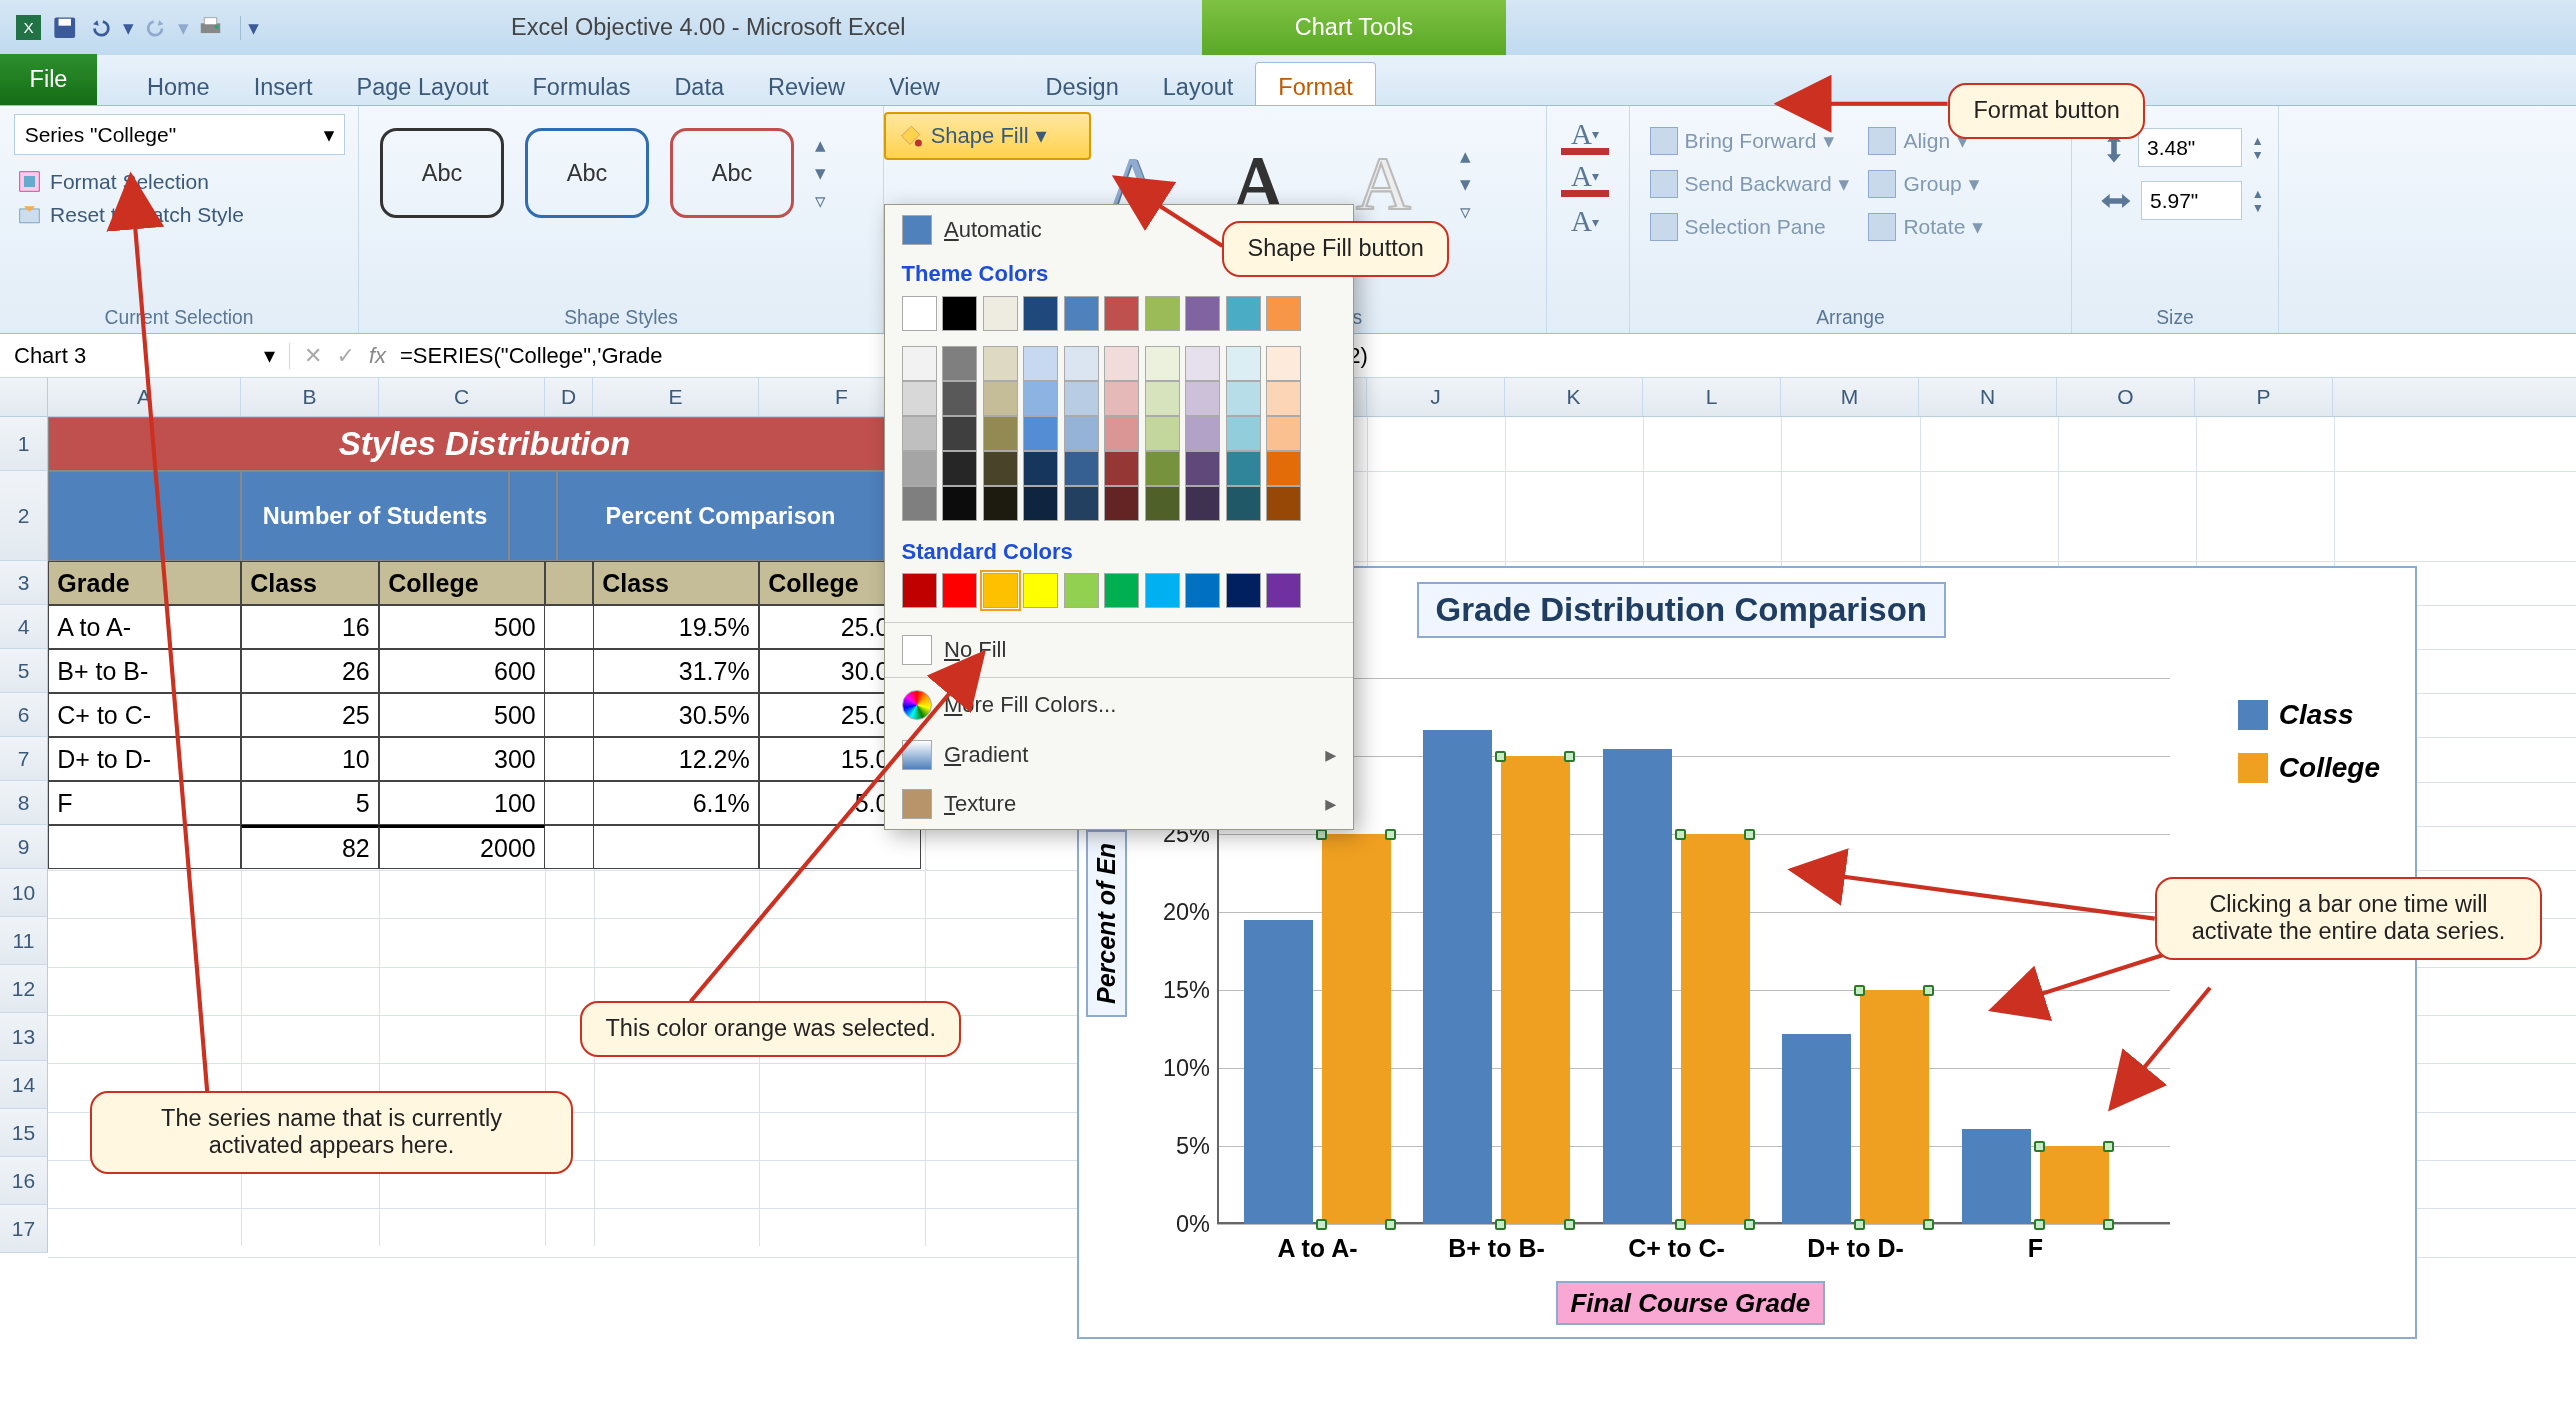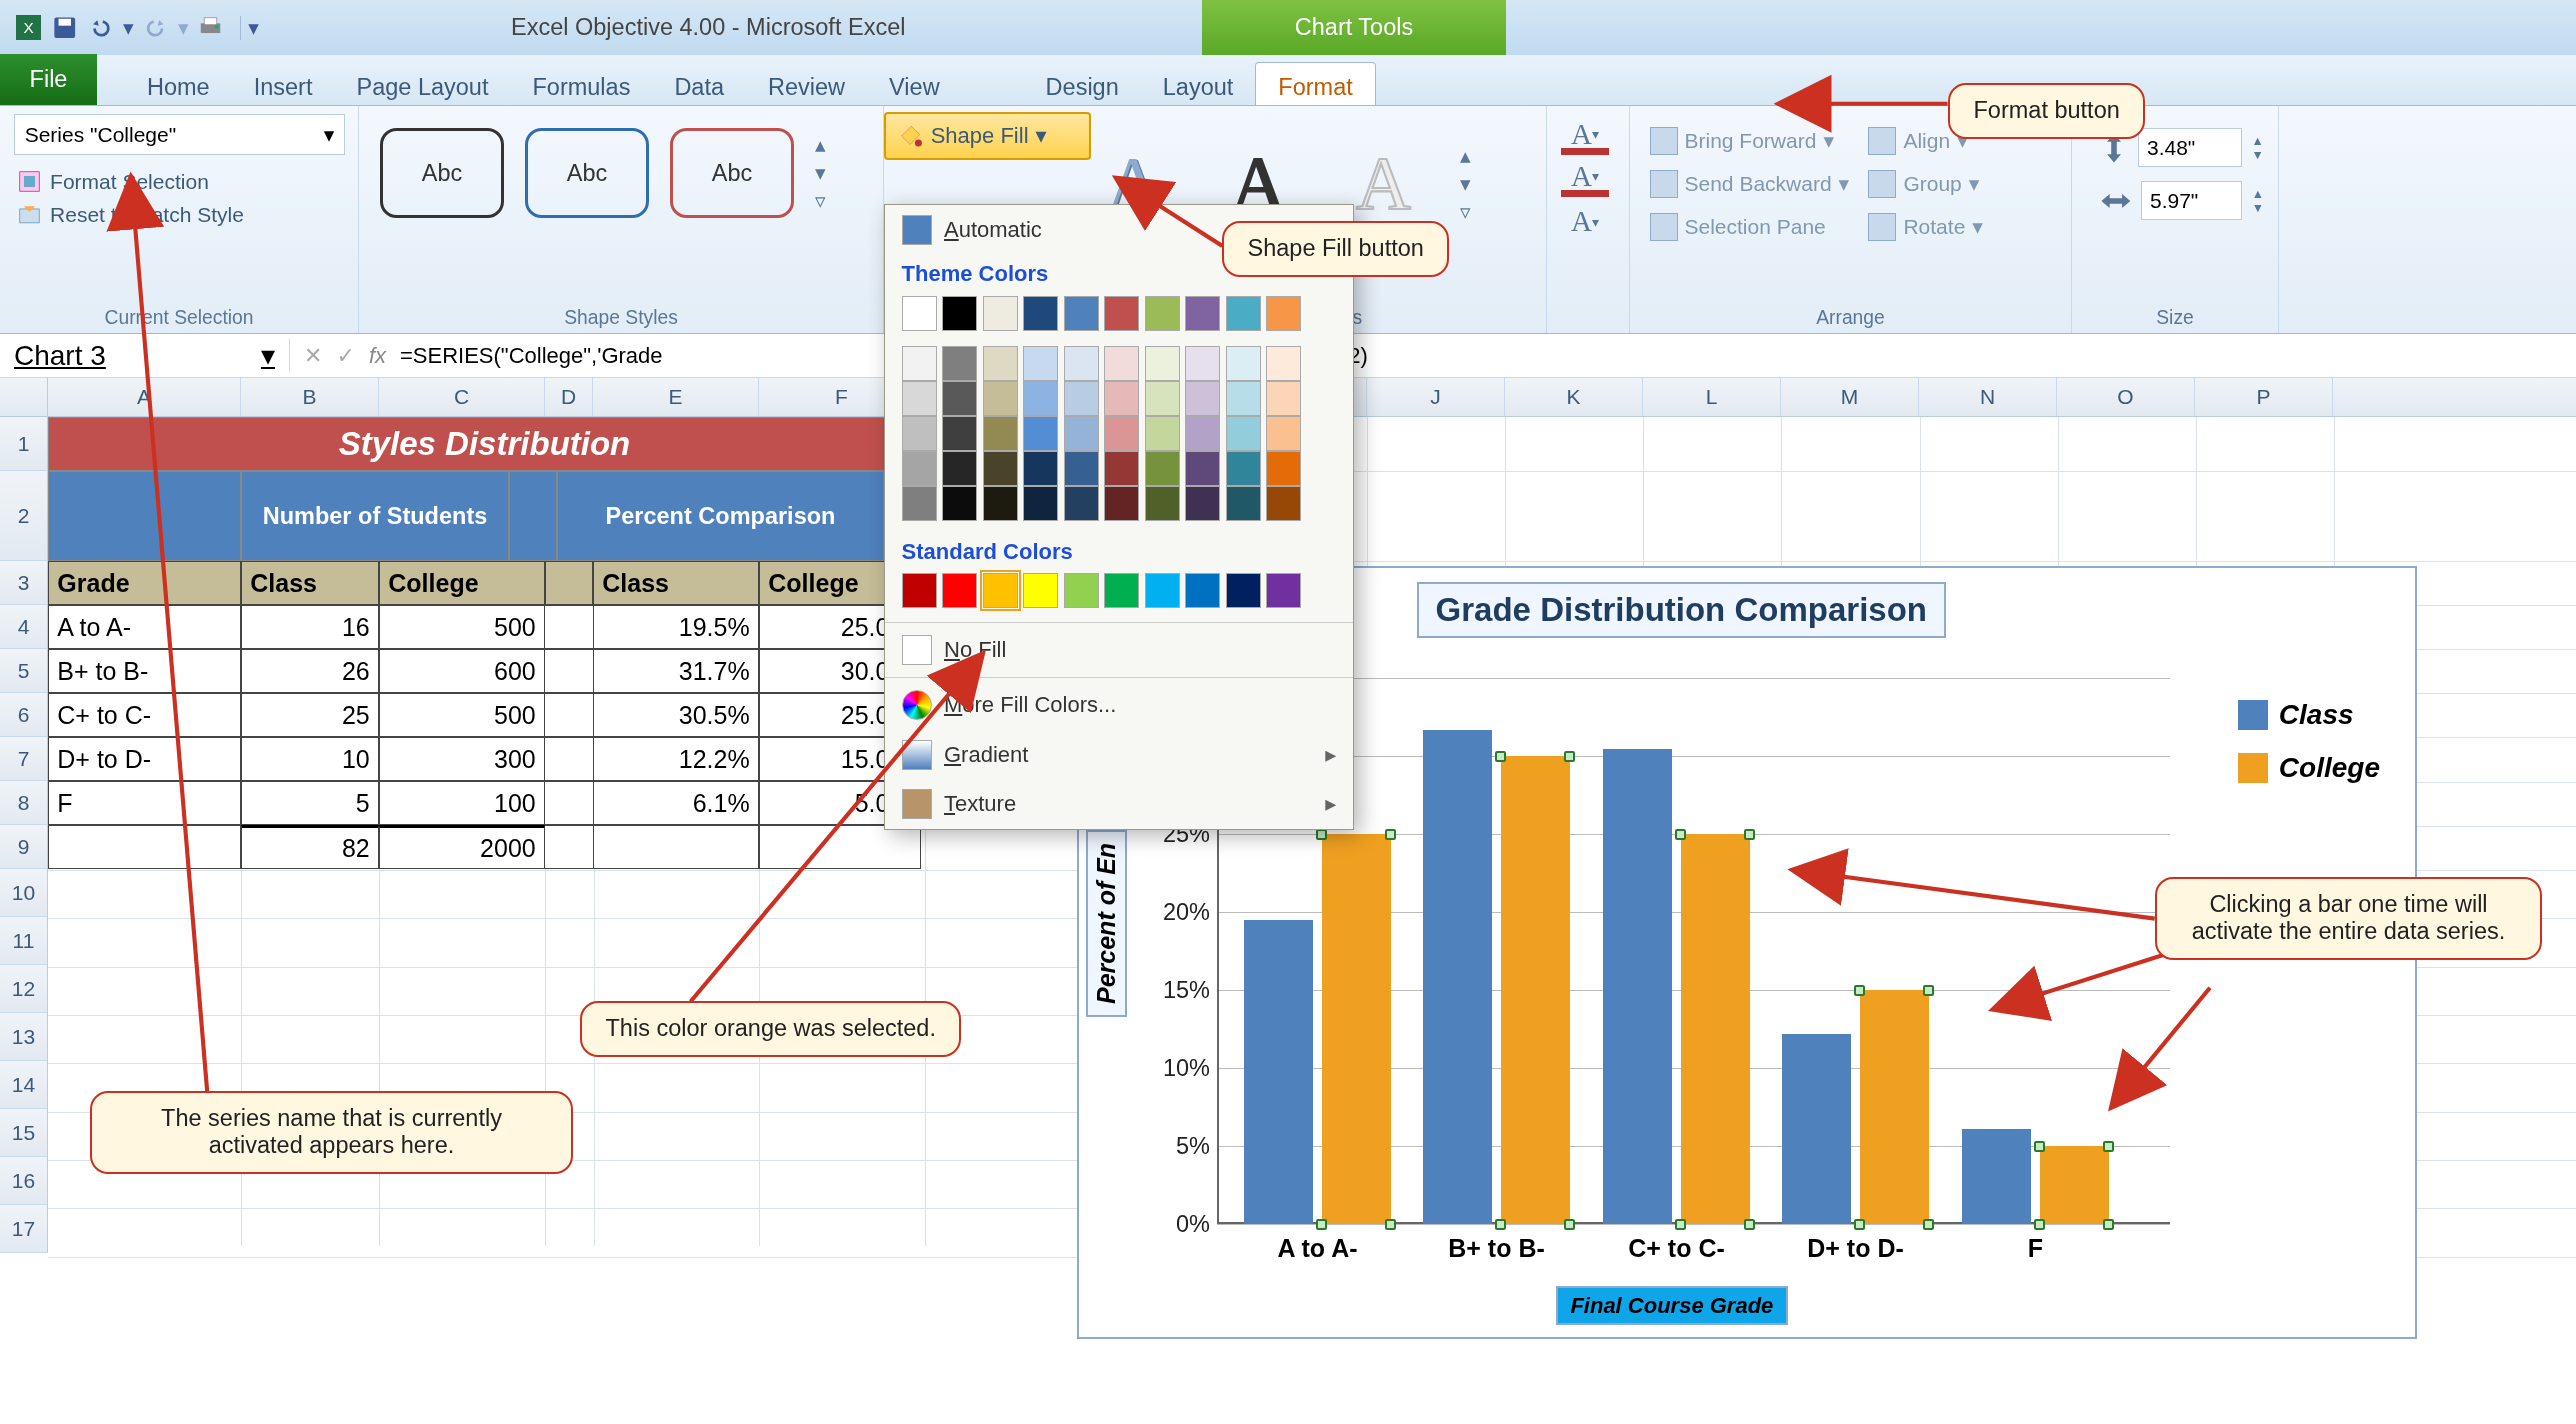--- a/index.html
+++ b/index.html
@@ -52,21 +52,21 @@
 .arr-row { display: flex; gap: 8.3px; }
 .arr-btn { display: flex; align-items: center; gap: 7px; color: #8198b1; font-size: 21px; padding: 2.8px 5.5px; }
 .arr-ico { width: 28px; height: 28px; background: #c7d9ea; border: 1.4px solid #8faad0; }
 
 .size-group { width: 207px; }
 .size-row { display:flex; align-items:center; gap:9.7px; margin:14px 0 0 14px; }
 .size-input { width: 104px; height: 39px; border: 1.4px solid #b7cde2; background:#fff; display:flex; align-items:center; padding:0 8.3px; font-size:21px; }
 
 
 .name-fx { height: 44px; background: #fff; border-bottom: 1.4px solid #c7d9ea; display: flex; align-items: center; }
-.name-box { width: 290px; border-right: 1.4px solid #c7d9ea; display:flex; align-items:center; justify-content:space-between; padding: 0 14px; font-size: 28px; text-decoration: underline; }
+.name-box { width: 290px; border-right: 1.4px solid #c7d9ea; display:flex; align-items:center; justify-content:space-between; padding: 0 14px; font-size: 22px; }
 .fx-area { display:flex; align-items:center; gap: 14px; padding: 0 14px; font-size: 22px; }
 .fx-label { font-style: italic; color: #888; }
 
 
 .grid-area { position: relative; }
 .col-headers { display:flex; height: 39px; background: linear-gradient(#f0f4f8,#e2e9f0); border-bottom: 1.4px solid #b7cde2; }
 .corner { width: 48px; border-right:1.4px solid #b7cde2; background: linear-gradient(#f0f4f8,#e2e9f0); }
 .col-h { border-right: 1.4px solid #c7d9ea; display:flex; align-items:center; justify-content:center; color:#4a6; color:#3b5a7a; font-size:21px; }
 .grid-rows { display:flex; }
 .row-h-col { width:48px; display:flex; flex-direction:column; }
@@ -84,21 +84,21 @@
 .dt-cell.num { justify-content:flex-end; }
 .dt-total { border-top: 3.5px solid #000; }
 
 
 .chart-container { position:absolute; left: 1077px; top: 566px; width: 1340px; height: 773px; background:#fff; border: 2.1px solid #8faad0; }
 .chart-title { position:absolute; left: 338px; top: 14px; font-size:33px; font-weight:bold; color:#1f3d60; background:#f0f6ff; padding: 7px 16.6px; border: 2.1px solid #8faad0; }
 .legend { position:absolute; right: 35px; top: 131px; font-size: 28px; font-weight:bold; font-style:italic; }
 .legend-item { display:flex; align-items:center; gap:11px; margin-bottom: 21px; }
 .legend-sw { width:30px; height:30px; }
 .y-axis-label { position:absolute; left: 7px; top: 449px; transform: rotate(-90deg); transform-origin: left top; font-size:25px; font-style:italic; font-weight:bold; background:#f0f6ff; border:2.1px solid #8faad0; padding: 4.1px 11px; white-space:nowrap; }
-.x-axis-label { position:absolute; left: 477px; bottom: 12.4px; font-size:22px; font-style:italic; font-weight:bold; background:#0ea5e9; border:2.1px solid #8faad0; padding:4.1px 12.4px;margin-top:38px; }
+.x-axis-label { position:absolute; left: 477px; bottom: 12.4px; font-size:26px; font-style:italic; font-weight:bold; background:#f9a8d4; border:2.1px solid #8faad0; padding:4.1px 12.4px;margin-top:38px; }
 .plot { position:absolute; left: 138px; top: 110px; width: 953px; height: 546px; }
 .gridline { position:absolute; left:0; right:0; height:1.4px; background:#bbb; }
 .y-tick { position:absolute; right: 960px; font-size:23.5px; color:#222; transform: translateY(-50%); }
 .axis-line { position:absolute; background:#666; }
 .bars { position:absolute; left:0; bottom:0; width:100%; height:100%; }
 .bar-group { position:absolute; bottom:0; width: 159px; display:flex; gap:8.3px; align-items:flex-end; justify-content:center; }
 .bar { width: 69px; position:relative; }
 .bar.class { background:#4f81bd; }
 .bar.college { background:#f0a020; }
 .sel-dot { position:absolute; width:11px; height:11px; border:2.1px solid #2a7a2a; background:#c8eac8; border-radius:2.1px; }

